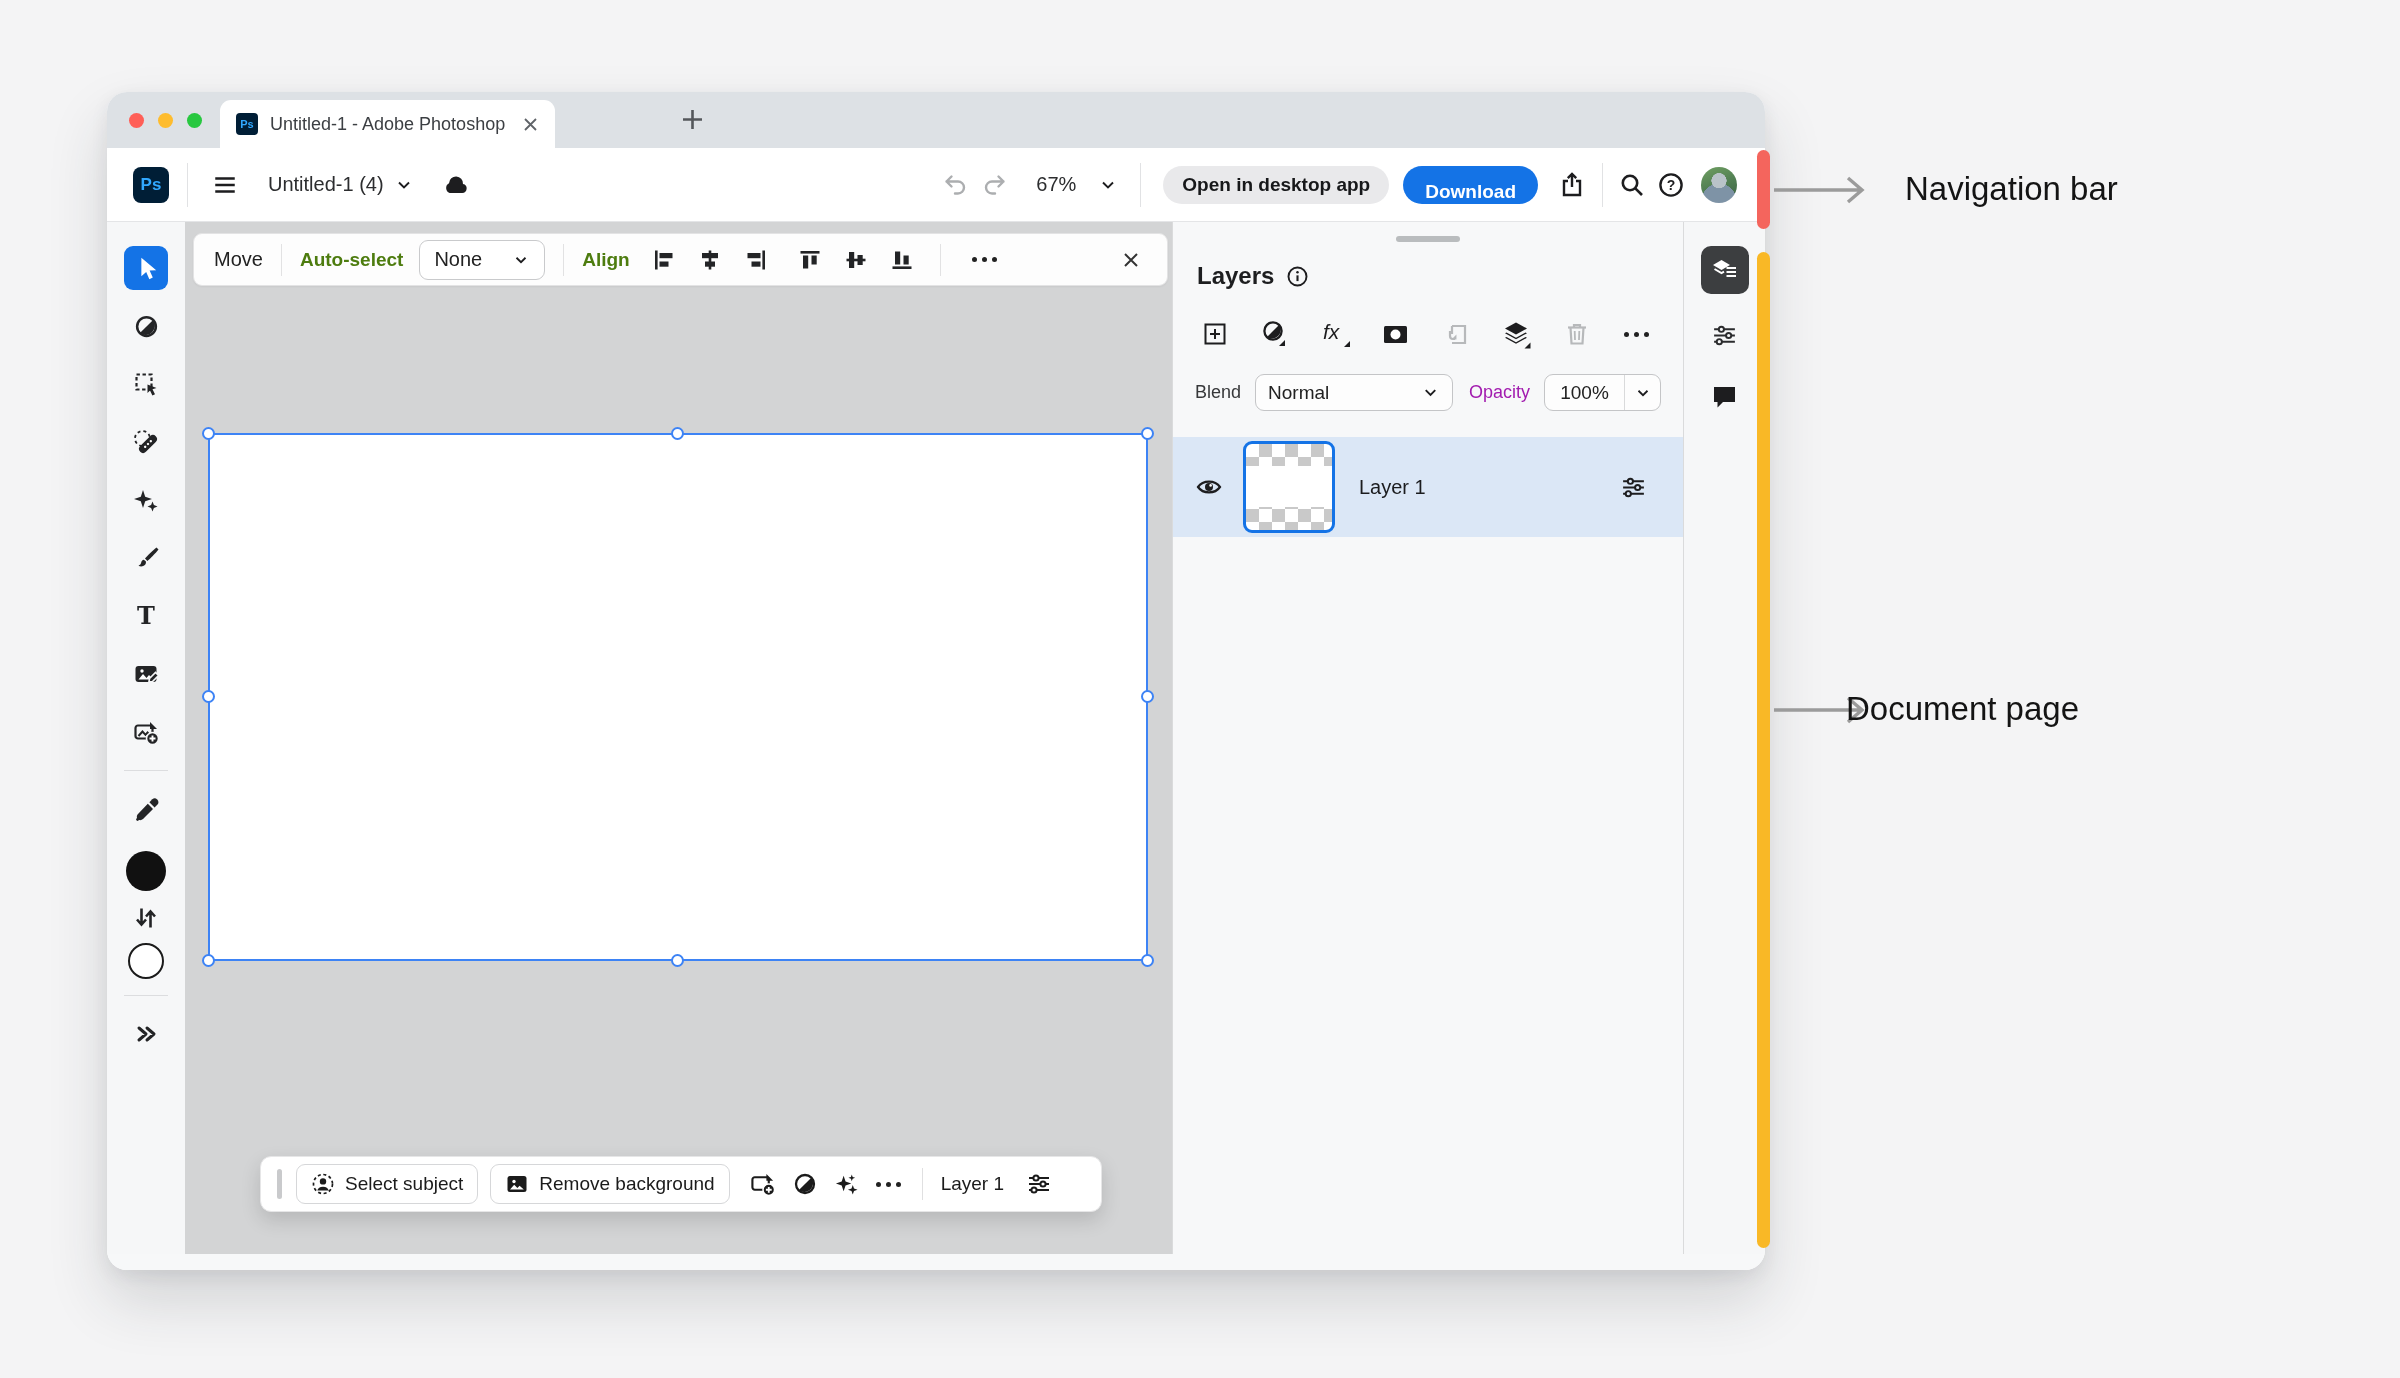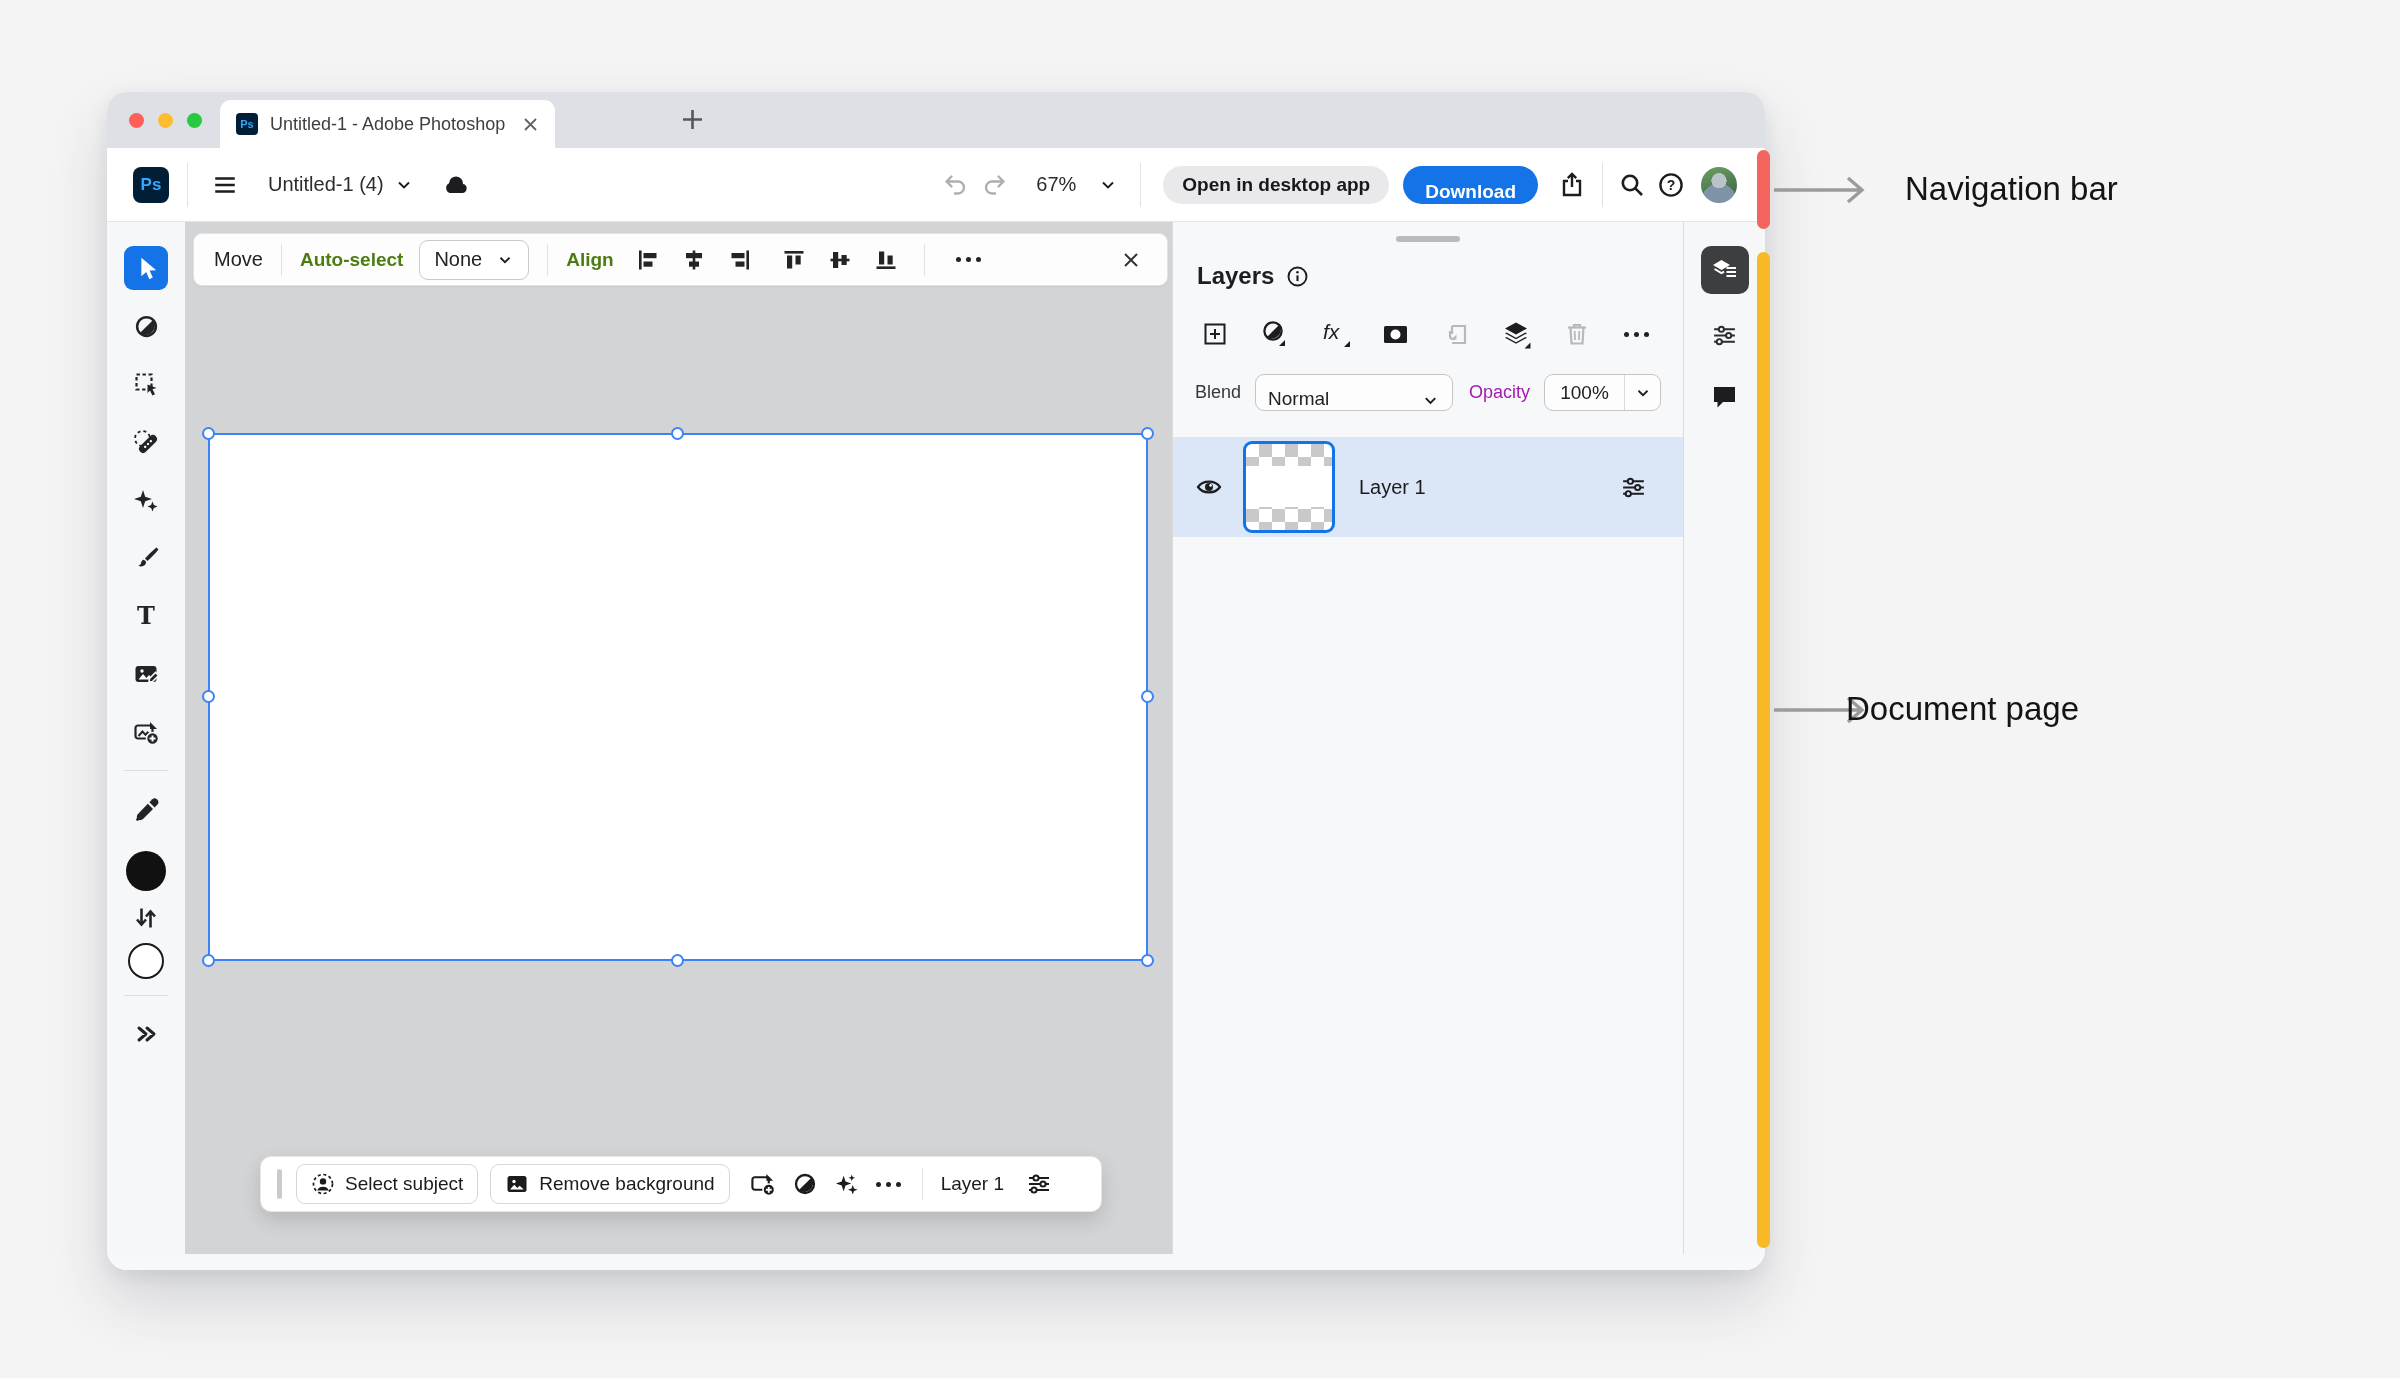--- a/index.html
+++ b/index.html
@@ -65,21 +65,21 @@
   
   .canvas { flex:1; background:#d3d4d5; position:relative; }
   .optionsbar {
     position:absolute; left:8px; right:4px; top:11px; height:53px;
     background:#fdfdfd; border:1px solid #e3e3e4; border-radius:9px;
     display:flex; align-items:center; padding:0 20px; box-shadow:0 1px 2px rgba(0,0,0,.05);
   }
   .ob-label { font-size:20px; color:#222; }
   .ob-small { font-size:19px; color:#4d7c0f;font-weight:bold; }
   .ob-div { width:1px; height:32px; background:#e2e2e3; margin:0 18px; }
-  .ob-select { display:flex; align-items:center; gap:14px; height:40px; padding:8px 14px;
+  .ob-select { display:flex; align-items:center; gap:30px; height:40px; padding:8px 14px;
     background:#fff; border:1.5px solid #c9cacc; border-radius:9px; cursor:pointer; font-size:20px; color:#222; margin-left:16px; }
   .align-btn { width:40px; height:40px; border:none; background:transparent; border-radius:6px;
     display:flex; align-items:center; justify-content:center; cursor:pointer; margin-left:6px; }
   .dots { display:flex; gap:5px; }
   .dots i { width:5px; height:5px; border-radius:50%; background:#222; }
   .ob-close { margin-left:auto; }
 
   
   .document { position:absolute; left:23px; top:211px; width:940px; height:528px;
     background:#fff; border:2px solid #3d83f5; cursor:default; }
@@ -107,21 +107,21 @@
   .panel-grip { position:absolute; top:14px; left:calc(50% - 32px); width:64px; height:6px;
     border-radius:3px; background:#b9bcbe; cursor:grab; }
   .panel-head { display:flex; align-items:center; gap:12px; padding:40px 0 0 24px; }
   .panel-title { font-size:24px; font-weight:bold; color:#1d1e20; }
   .licons { display:flex; align-items:center; justify-content:space-between; padding:0 26px 0 22px; margin-top:24px; }
   .licon { width:40px; height:40px; border:none; background:transparent; display:flex;
     align-items:center; justify-content:center; cursor:pointer; position:relative; border-radius:6px; }
   .blend-row { display:flex; align-items:center; margin:20px 22px 0; }
   .blend-label { font-size:18px; color:#37383a; margin-right:14px; }
   .blend-select { width:210px; height:37px; background:#fdfdfd; border:1.5px solid #c4c5c7; border-radius:9px;
-    display:flex; align-items:flex-end; padding:0 12px; font-size:19px; color:#222; cursor:pointer; }
+    display:flex; align-items:center; padding:0 12px; font-size:19px; color:#222; cursor:pointer; }
   .blend-select svg { margin-left:auto; }
   .opacity-label { font-size:18px; color:#a21caf; margin:0 14px 0 16px; }
   .opacity-field { width:125px; height:37px; background:#fdfdfd; border:1.5px solid #c4c5c7; border-radius:9px;
     display:flex; align-items:center; overflow:hidden; cursor:pointer; }
   .opacity-val { flex:1; text-align:center; font-size:19px; color:#222; }
   .opacity-chev { width:36px; height:100%; border-left:1px solid #d9dadb; display:flex; align-items:center; justify-content:center; }
   .layer-row { margin-top:26px; height:100px; background:#dbe7f6; display:flex; align-items:center; padding:0 30px 0 22px; cursor:pointer; }
   .thumb { width:92px; height:92px; border:3px solid #1473e6; border-radius:9px; background:#fff;
     margin-left:20px; position:relative; overflow:hidden;
     background-image:linear-gradient(45deg,#c9c9c9 25%,transparent 25%,transparent 75%,#c9c9c9 75%),

